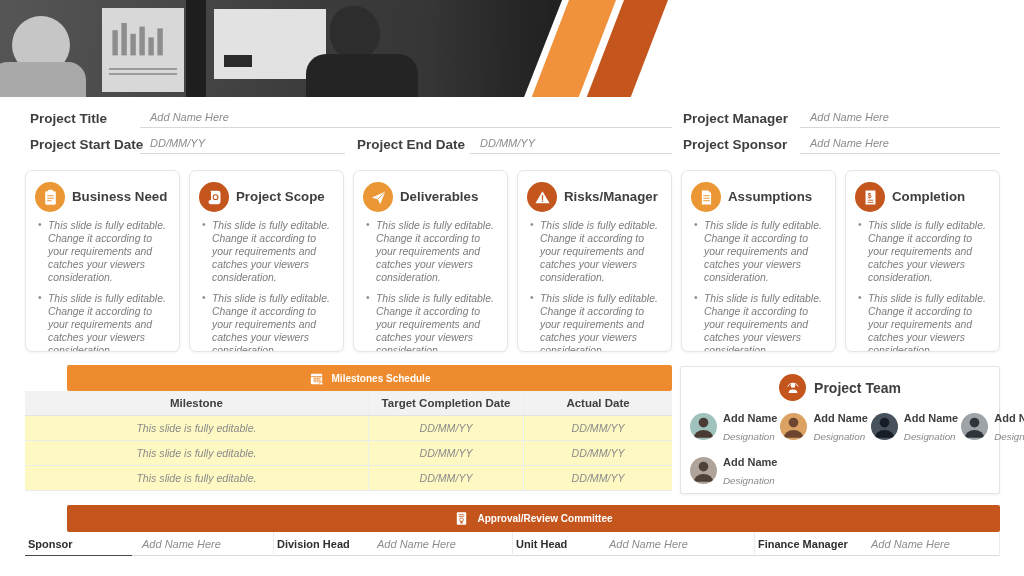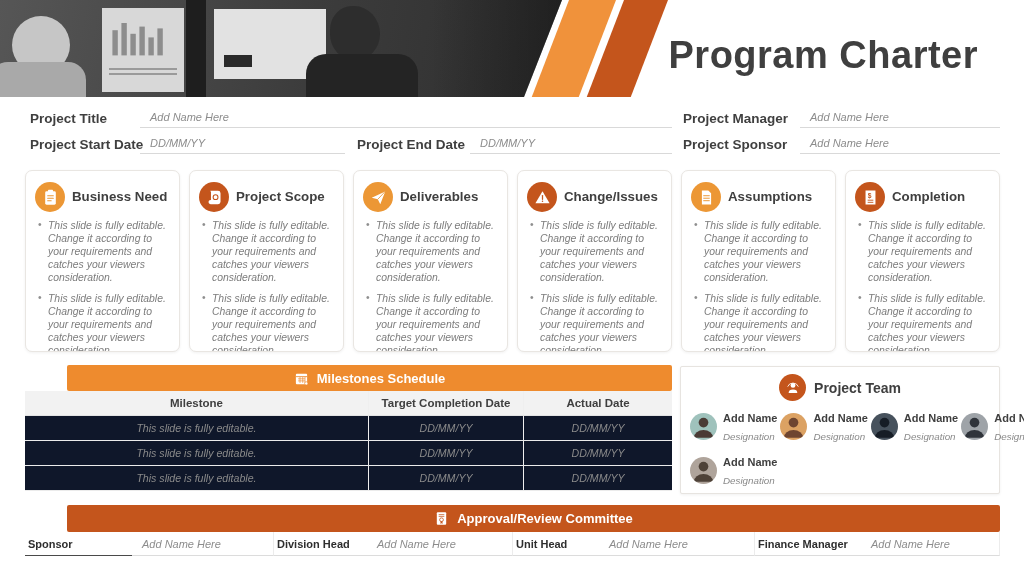--- a/index.html
+++ b/index.html
@@ -56,31 +56,31 @@
   .card ul{ list-style:none; padding-left:13px; }
   .card li{
     position:relative; font-style:italic; font-size:10.4px; color:#7C7C7C;
     line-height:1.24; margin-bottom:9px;
   }
   .card li::before{ content:"\2022"; position:absolute; left:-10px; top:-1px; font-style:normal; color:#8f8f8f; }
   
   .mile{ position:absolute; left:25px; top:365px; width:647px; }
   .bar{
     height:26px; color:#fff; display:flex; align-items:center; justify-content:center;
-    gap:8px; font-weight:bold; font-size:13px; border-radius:2px;margin-left:42px;
+    gap:8px; font-weight:bold; font-size:10px; border-radius:2px;margin-left:42px;
   }
   .mile .bar{ background:#EE8B2E; }
   .bar .bar-icon{ display:flex; }
   .bar .bar-icon svg{ width:15px; height:15px; }
   .mile .bar-icon{ color:#EE8B2E; }
   .mile-hrow, .mile-row{
     display:grid; grid-template-columns:53% 24% 23%; height:25px; align-items:center; text-align:center;
   }
   .mile-hrow{ background:#F2F2F2; font-weight:bold; font-size:11.5px; color:#3F3F3F; border-bottom:1px solid #E3E3E3; }
-  .mile-row{ background:#0f172a; border-bottom:1px solid #EBEBEB; font-style:italic; font-size:10.6px; color:#8A8A8A; }
+  .mile-row{ background:#fef9c3; border-bottom:1px solid #EBEBEB; font-style:italic; font-size:10.6px; color:#8A8A8A; }
   .mile-hrow span + span, .mile-row span + span{ border-left:1px solid #EFEFEF; height:100%; display:flex; align-items:center; justify-content:center; }
   .mile-hrow span, .mile-row span{ height:100%; display:flex; align-items:center; justify-content:center; }
   
   .team{
     position:absolute; left:680px; top:366px; width:320px; height:128px;
     background:#fff; border:1px solid #E7E4E0; border-radius:2px;
     box-shadow:0 1px 3px rgba(0,0,0,.06); padding:7px 9px 5px 9px;
   }
   .team-head{ display:flex; align-items:center; justify-content:center; gap:8px; margin-bottom:7px; }
   .team-head .icon-circle{ width:27px; height:27px; }
@@ -134,21 +134,20 @@
       <div class="ph-frame"></div>
       <div class="ph-board"></div>
       <div class="ph-marker"></div>
       <div class="ph-head-right"></div>
       <div class="ph-body-right"></div>
       <div class="ph-dark-right"></div>
     </div>
     <div class="stripe stripe-light"></div>
     <div class="stripe stripe-dark"></div>
   </div>
-  <div class="page-title">Program Charter</div>
 
   <span class="f-label" style="left:30px;top:111px;">Project Title</span>
   <span class="f-value" style="left:140px;top:109px;width:532px;">Add Name Here</span>
   <span class="f-label" style="left:30px;top:137px;">Project Start Date</span>
   <span class="f-value" style="left:140px;top:135px;width:205px;">DD/MM/YY</span>
   <span class="f-label" style="left:357px;top:137px;">Project End Date</span>
   <span class="f-value" style="left:470px;top:135px;width:202px;">DD/MM/YY</span>
   <span class="f-label" style="left:683px;top:111px;">Project Manager</span>
   <span class="f-value" style="left:800px;top:109px;width:200px;">Add Name Here</span>
   <span class="f-label" style="left:683px;top:137px;">Project Sponsor</span>
@@ -209,21 +208,21 @@
 
     <div class="card">
       <div class="card-head">
         <span class="icon-circle tone-dark">
           <svg viewBox="0 0 24 24">
               <path fill="#fff" d="M12 3 22 20H2z"></path>
               <path d="M12 9.3v5.2" stroke="currentColor" stroke-width="1.8" stroke-linecap="round"></path>
               <circle cx="12" cy="17.2" r="1.1" fill="currentColor"></circle>
             </svg>
         </span>
-        <span class="card-title">Change/Issues</span>
+        <span class="card-title">Risks/Manager</span>
       </div>
       <ul>
         <li>This slide is fully editable. Change it according to your requirements and catches your viewers consideration.</li>
         <li>This slide is fully editable. Change it according to your requirements and catches your viewers consideration.</li>
       </ul>
     </div>
 
     <div class="card">
       <div class="card-head">
         <span class="icon-circle tone-light">

